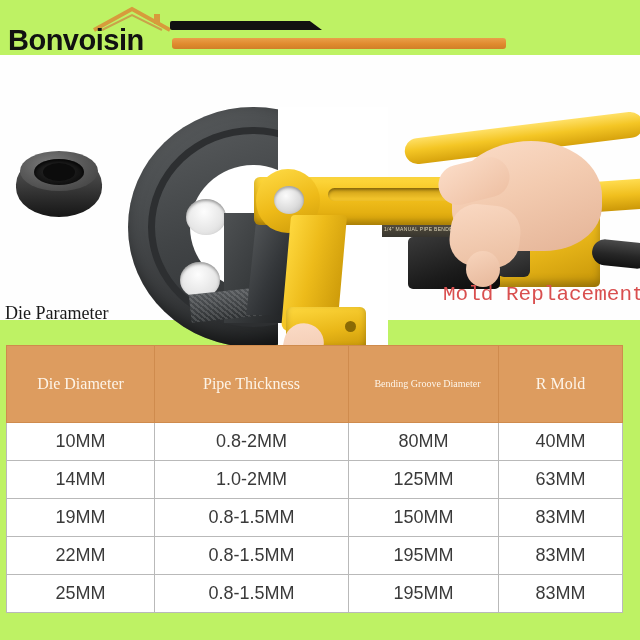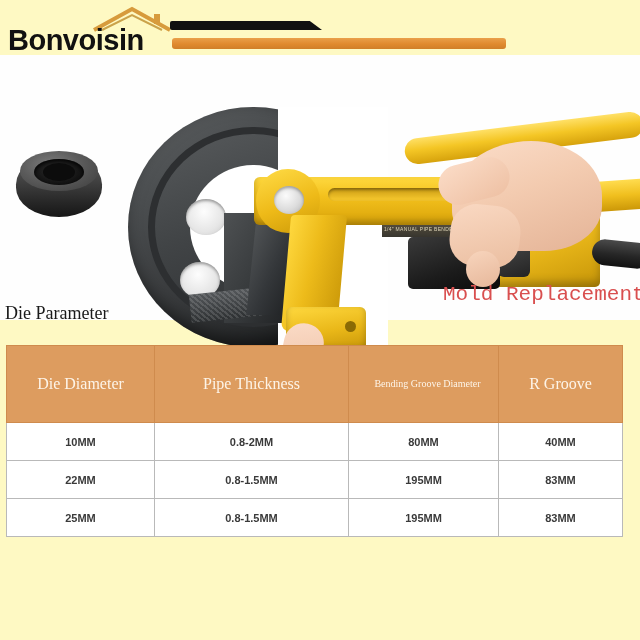--- a/index.html
+++ b/index.html
@@ -5,21 +5,21 @@
   html, body {
     margin: 0;
     padding: 0;
     background: #ffffff;
   }
   #page {
     position: relative;
     width: 640px;
     height: 640px;
     overflow: hidden;
-    background: #fef9c3;
+    background: #bef264;
     font-family: "Liberation Sans", sans-serif;
   }
 
   
   .brand {
     position: absolute;
     left: 8px;
     top: 18px;
     width: 170px;
     height: 42px;
@@ -401,24 +401,23 @@
     font-weight: normal;
     font-size: 16px;
     height: 40px;
     border-color: #cf8b4d;
     padding: 18px 4px;
     line-height: 1.12;
   }
   .spec-table thead th.two-line { font-size: 10px; text-align: center; padding-left: 12px; }
   .spec-table tbody td {
     font-family: "Liberation Sans", sans-serif;
-    font-size: 11px;
+    font-size: 18px;
     color: #3a3a3a;
     height: 35px;
-    font-weight: bold;
   }
   .col-1 { width: 148px; }
   .col-2 { width: 194px; }
   .col-3 { width: 150px; }
   .col-4 { width: 124px; }
 </style>
 </head>
 <body>
 
 <div id="page">
@@ -491,29 +490,41 @@
       <col class="col-1">
         <col class="col-2">
         <col class="col-3">
         <col class="col-4">
     </colgroup>
     <thead>
       <tr>
         <th>Die Diameter</th>
         <th>Pipe Thickness</th>
         <th class="two-line">Bending Groove Diameter</th>
-        <th>R Groove</th>
+        <th>R Mold</th>
       </tr>
     </thead>
     <tbody id="table-body">
         <tr>
           <td>10MM</td>
           <td>0.8-2MM</td>
           <td>80MM</td>
           <td>40MM</td>
+        </tr>
+        <tr>
+          <td>14MM</td>
+          <td>1.0-2MM</td>
+          <td>125MM</td>
+          <td>63MM</td>
+        </tr>
+        <tr>
+          <td>19MM</td>
+          <td>0.8-1.5MM</td>
+          <td>150MM</td>
+          <td>83MM</td>
         </tr>
         <tr>
           <td>22MM</td>
           <td>0.8-1.5MM</td>
           <td>195MM</td>
           <td>83MM</td>
         </tr>
         <tr>
           <td>25MM</td>
           <td>0.8-1.5MM</td>

